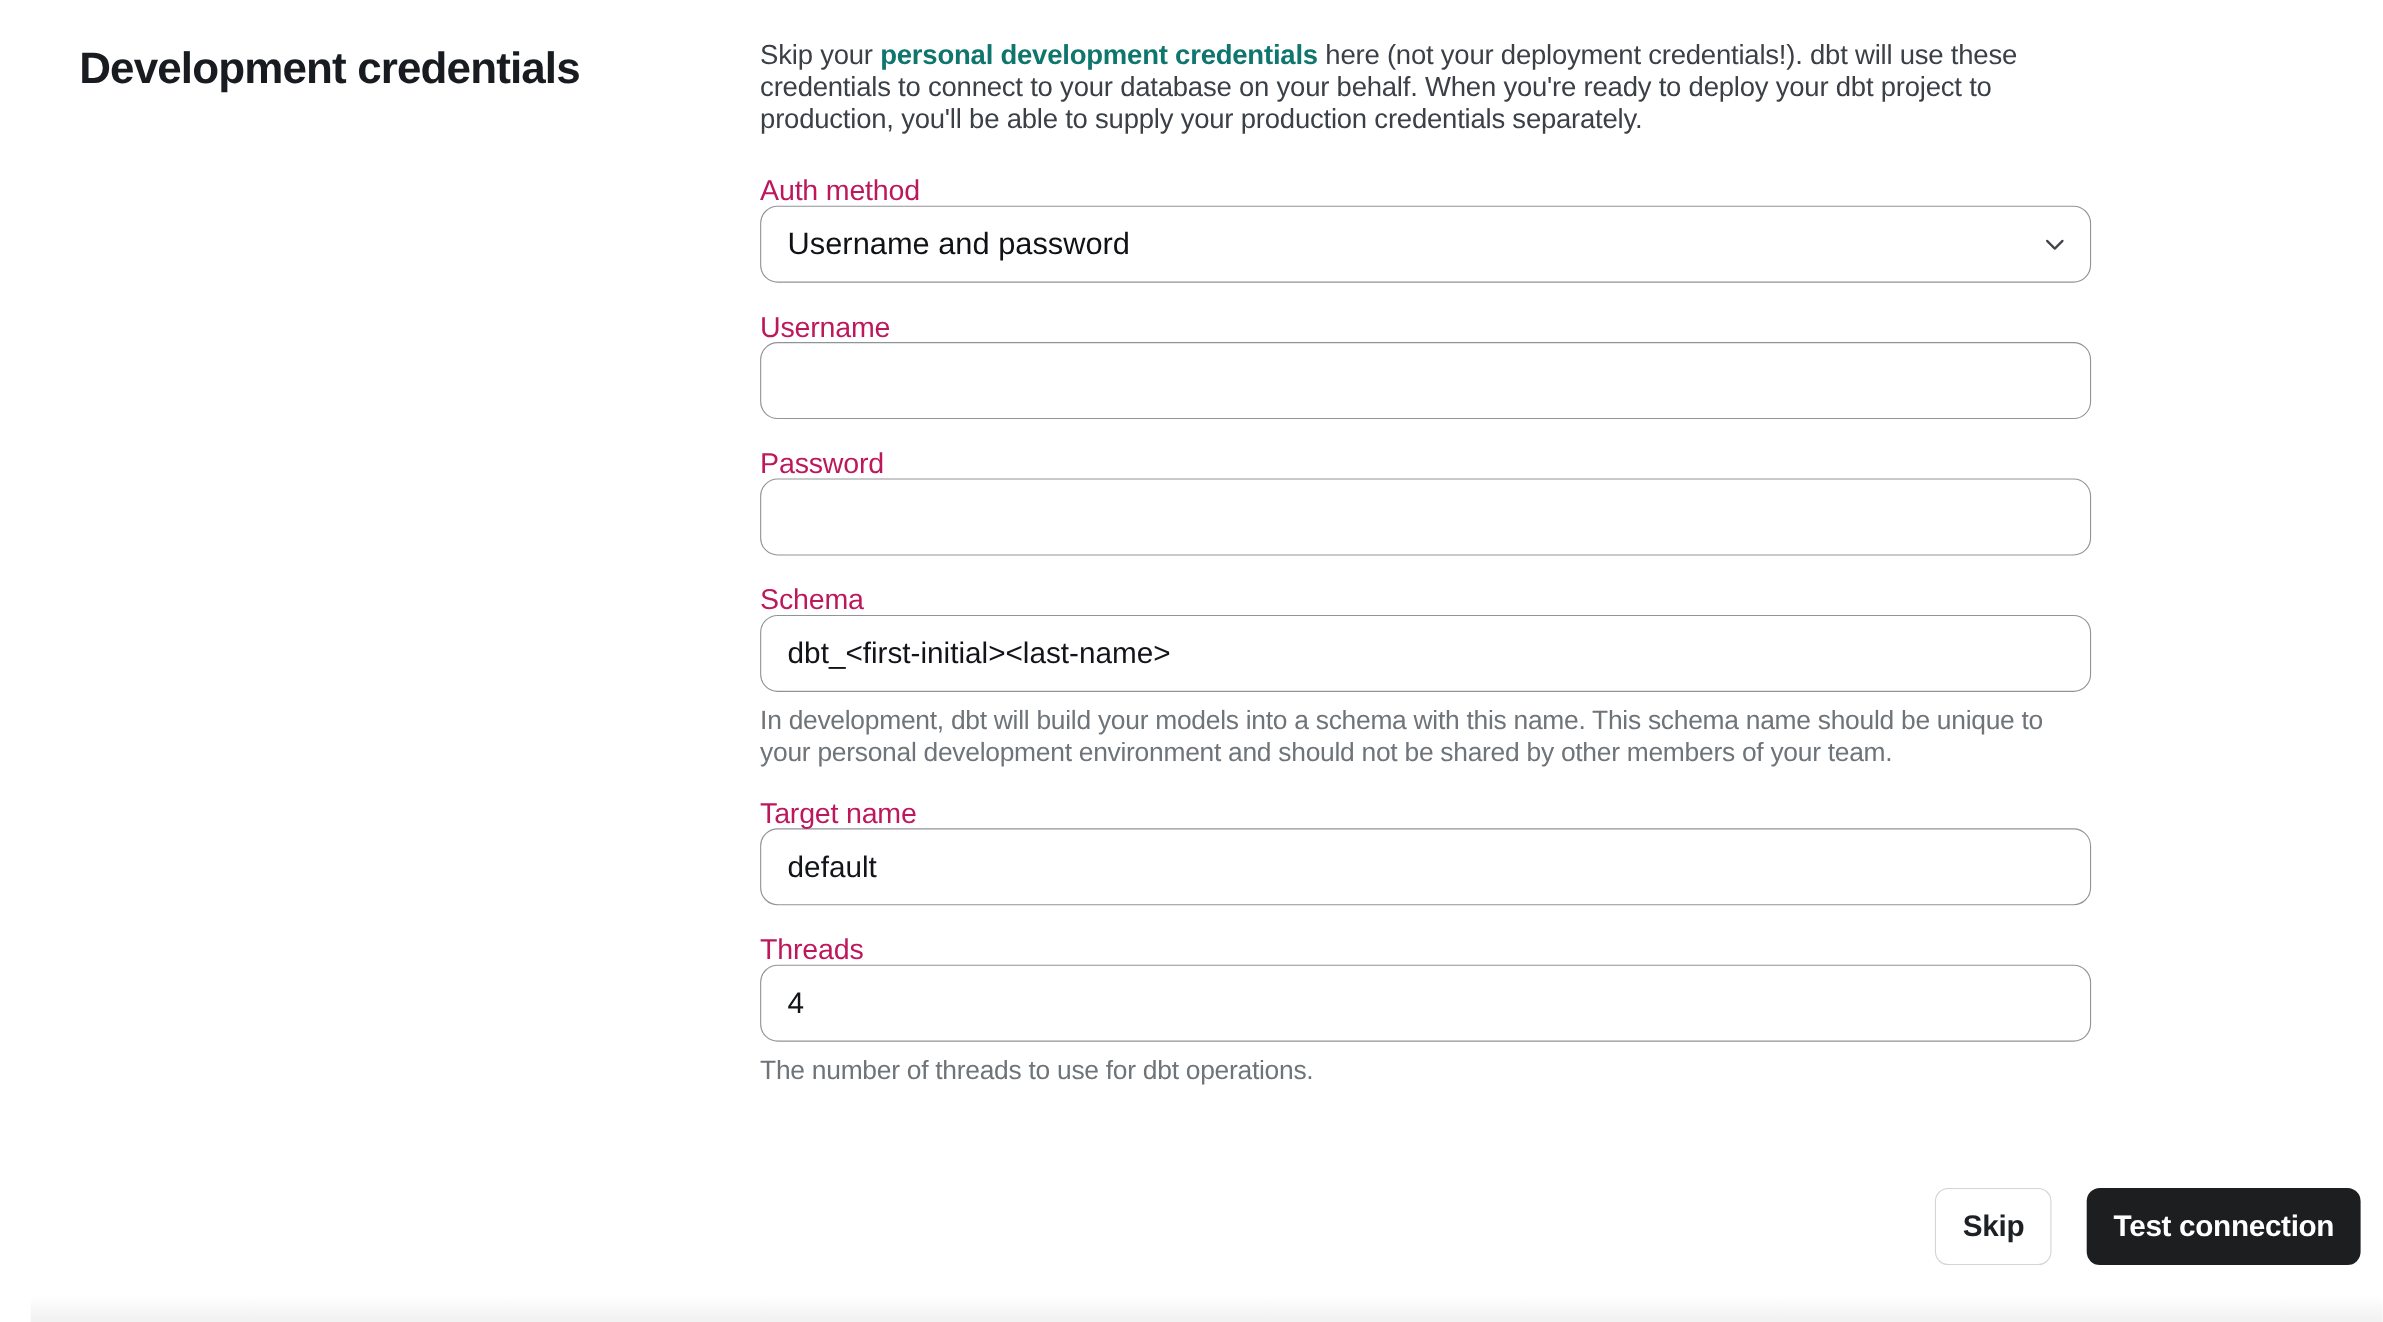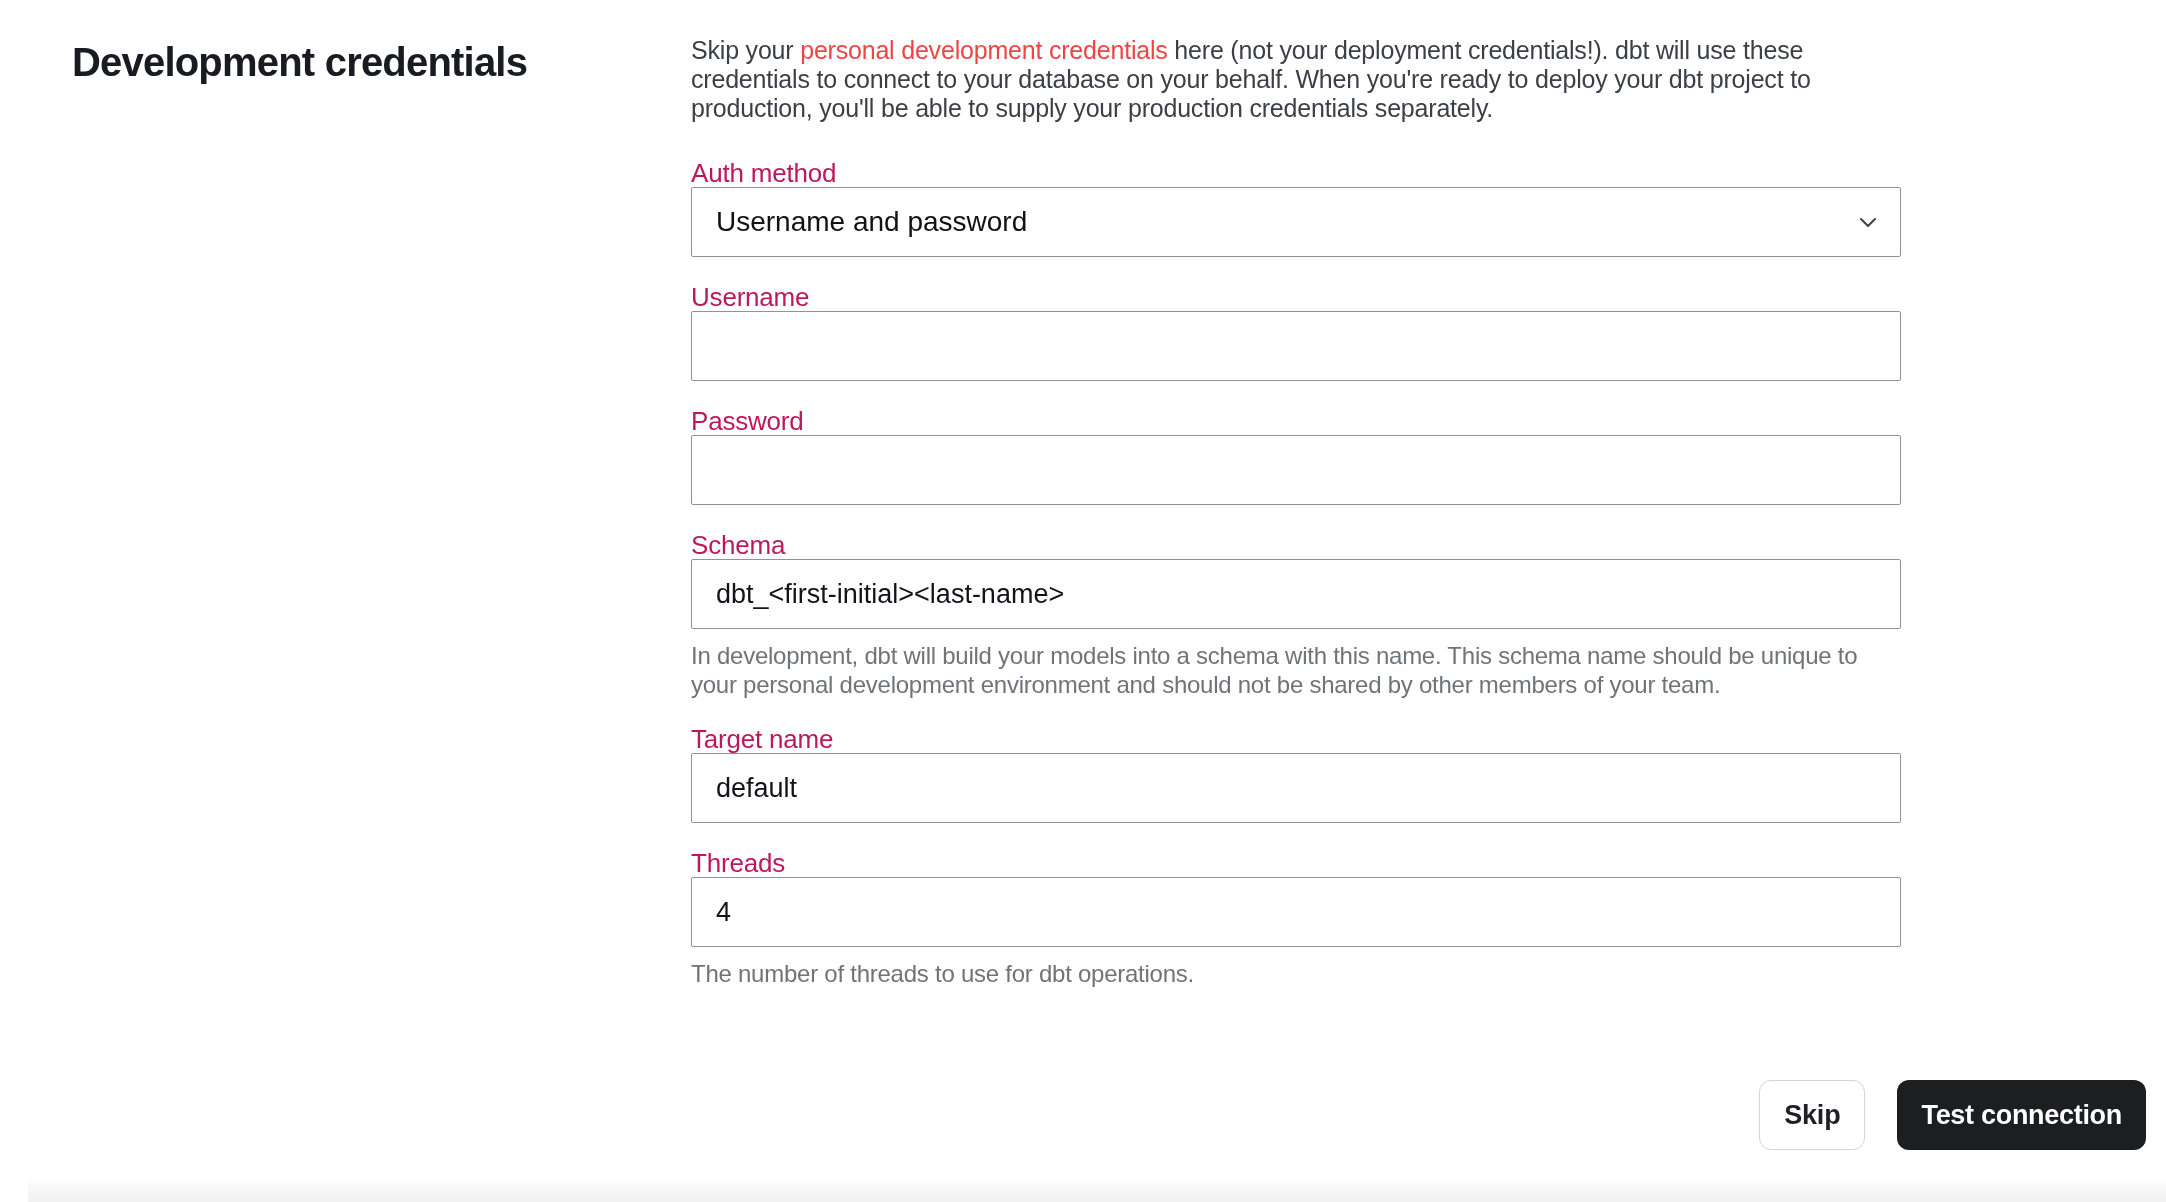--- a/index.html
+++ b/index.html
@@ -30,37 +30,37 @@
     left: 663px;
     top: 36px;
     width: 1210px;
   }
   .description {
     font-size: 25px;
     line-height: 29px;
     letter-spacing: -0.2px;
     color: #3b3f46;
   }
-  .description b { font-weight: 400; color: #ef4444; }
+  .description b { font-weight: 700; color: #0f766e; }
 
   .field { margin-top: 26px; }
   .field.first { margin-top: 36px; }
   .field-label {
     display: block;
     font-size: 26px;
     line-height: 28px;
     letter-spacing: -0.2px;
     color: #be185d;
   }
   .text-input, .select-box {
     display: block;
     width: 100%;
     height: 70px;
     border: 1.5px solid #909398;
-    border-radius: 2px;
+    border-radius: 16px;
     background: #ffffff;
     font-family: "Liberation Sans", sans-serif;
     font-size: 27px;
     color: #121419;
     padding: 0 24px;
     outline: none;
   }
   .select-box {
     position: relative;
     display: flex;

